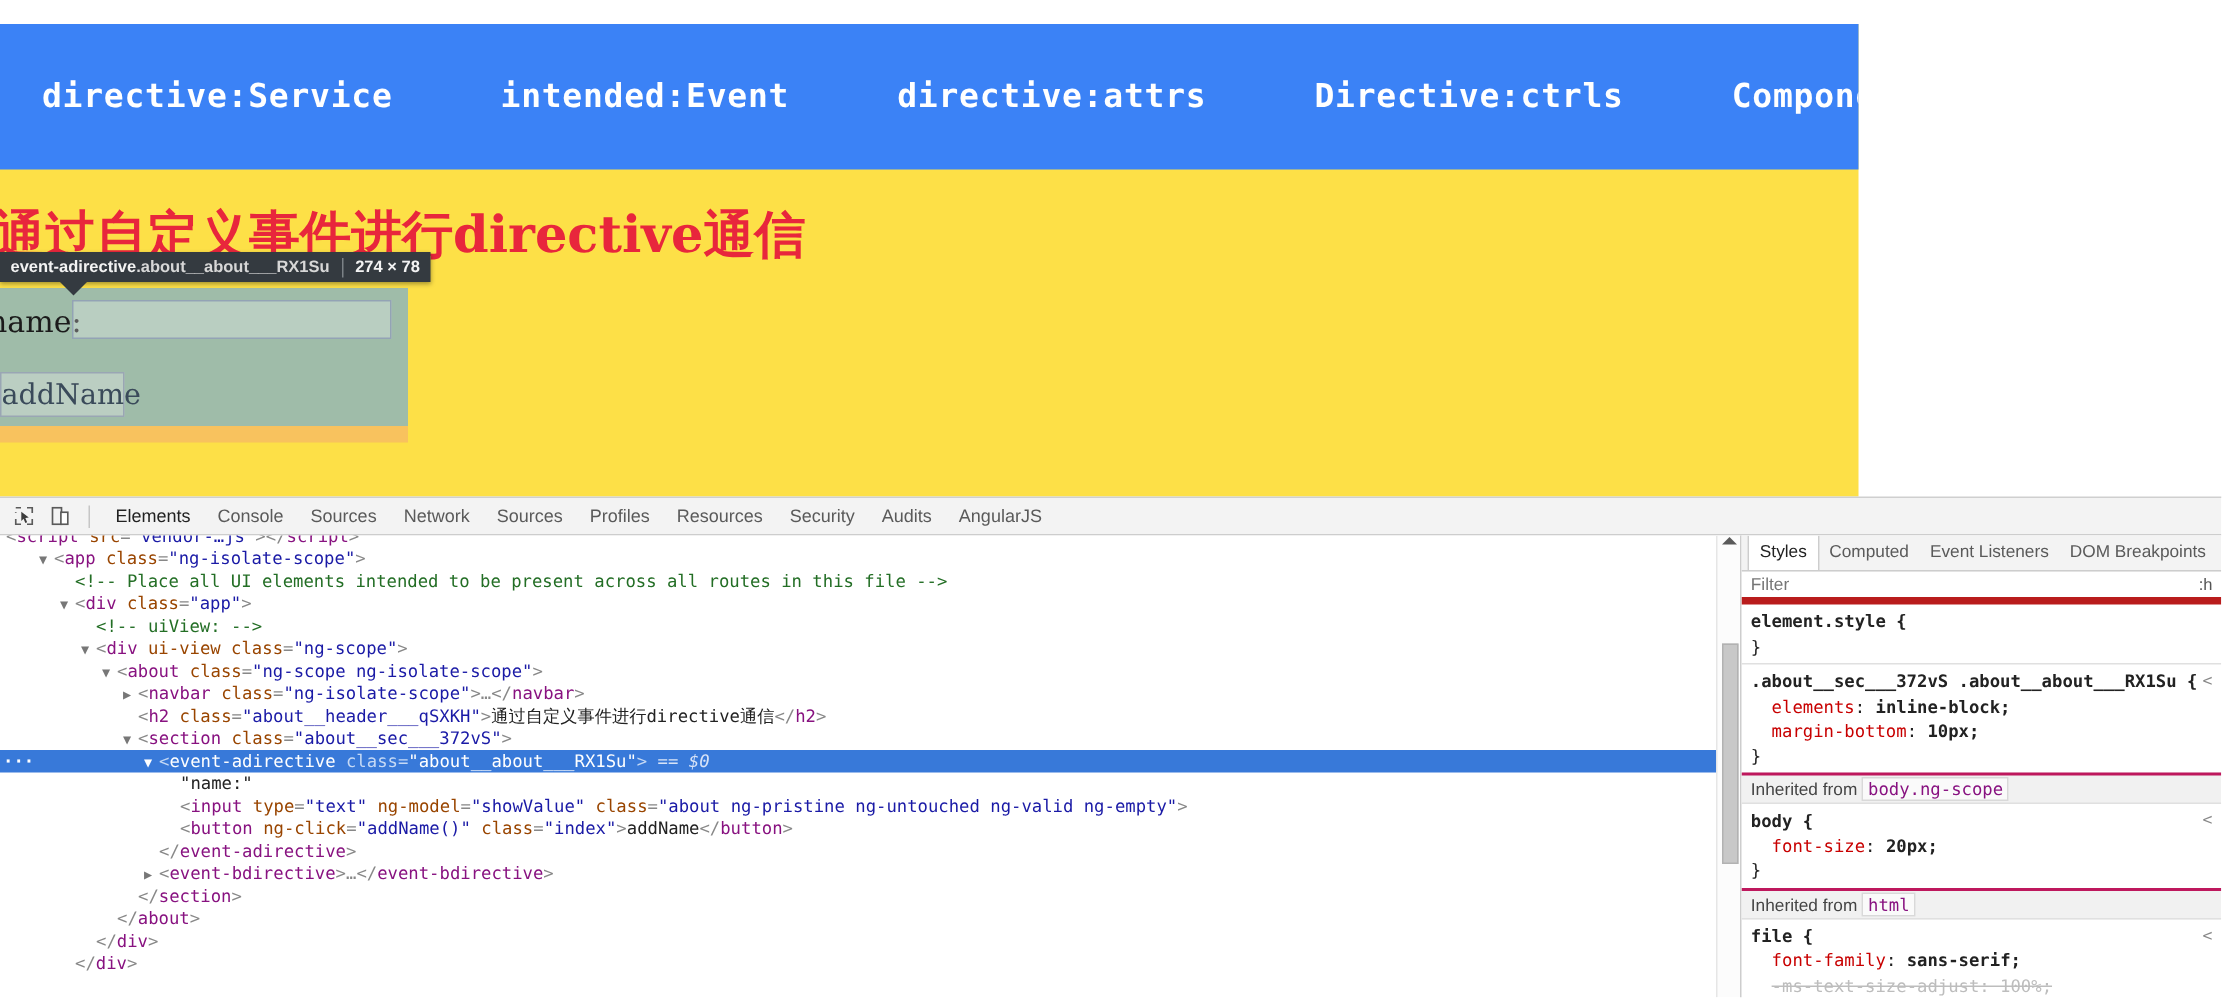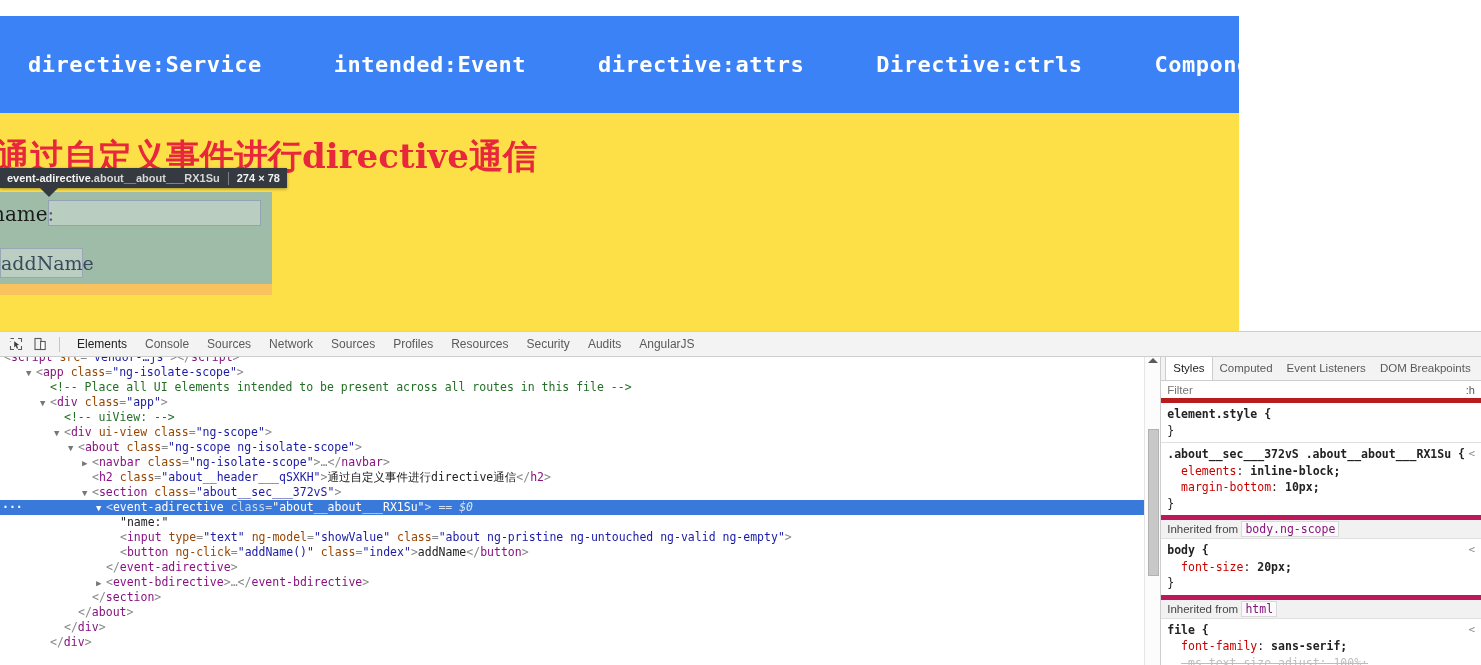--- a/index.html
+++ b/index.html
@@ -369,21 +369,21 @@
   .css-block.bordered { border-top: 1px solid #e0e0e0; }
   .css-prop  { color: #c80000; }
   .css-val   { color: #222222; font-weight: bold; }
   .css-sel   { color: #222222; font-weight: bold; }
   .css-struck {
     color: #bdbdbd;
     text-decoration: line-through;
   }
   .inherited-row {
     background: #f1f1f1;
-    border-top: 5px solid #be185d;
+    border-top: 2px solid #be185d;
     border-bottom: 1px solid #e0e0e0;
     font-family: "Liberation Sans", sans-serif;
     font-size: 11.5px;
     color: #444;
     padding: 2px 6px;
     white-space: pre;
   }
   .inh-chip {
     font-family: "DejaVu Sans Mono", "Liberation Mono", monospace;
     color: #881280;

